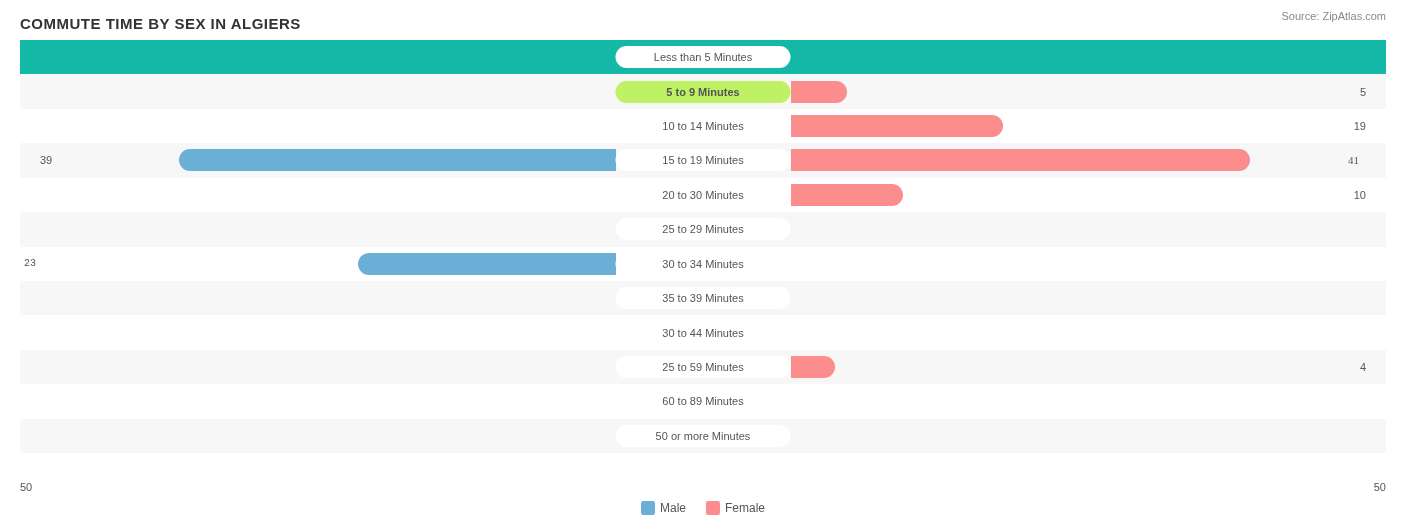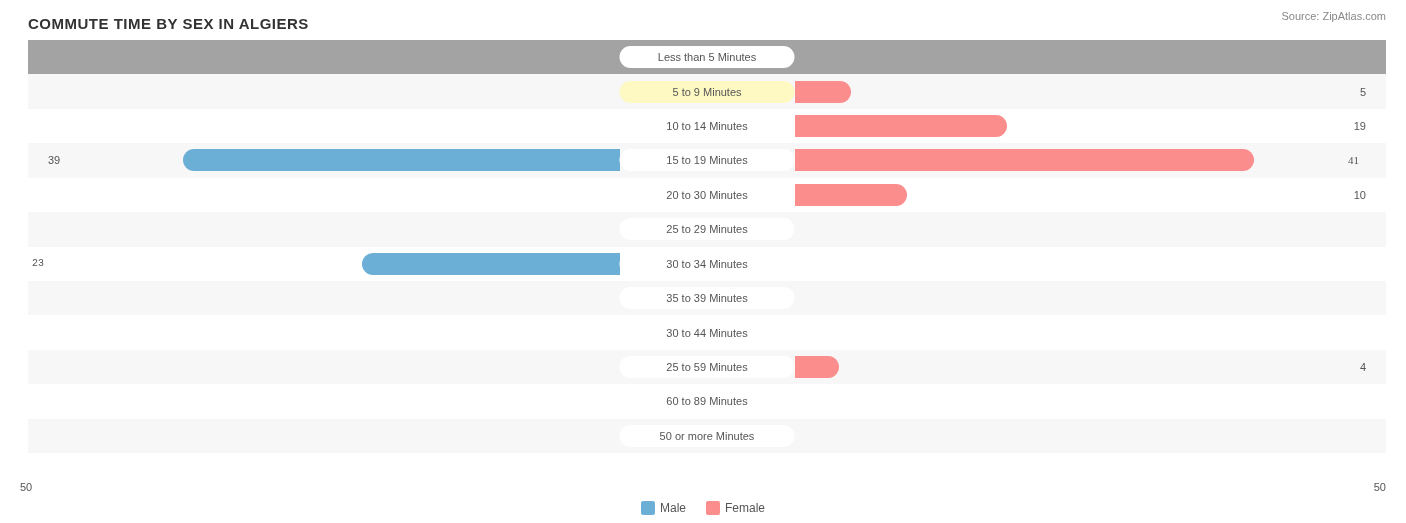--- a/index.html
+++ b/index.html
@@ -7,21 +7,21 @@
       font-family: Arial, sans-serif;
       background: #fff;
       width: 1406px;
       height: 523px;
       overflow: hidden;
       position: relative;
     }
     .chart-container {
       width: 1406px;
       height: 523px;
-      padding: 15px 20px 40px 28px;
+      padding: 15px 20px 40px 20px;
       position: relative;
     }
     .title {
       font-size: 15px;
       font-weight: bold;
       color: #333;
       text-transform: uppercase;
       letter-spacing: 0.5px;
       margin-bottom: 8px;
     }
@@ -78,29 +78,29 @@
   </style>
 </head>
 <body>
 
 <div class="chart-container">
   <div class="title">COMMUTE TIME BY SEX IN ALGIERS</div>
   <div class="source">Source: ZipAtlas.com</div>
 
   <div class="chart-area" id="chart-area">
 
-  <div style="display: flex; align-items: center; width: 100%; flex: 1 1 0%; position: relative; background: #a3a3a3;">
+  <div style="display: flex; align-items: center; width: 100%; flex: 1 1 0%; position: relative; background: #14b8a6;">
         <div style="position: absolute; left: 20px; font-size: 11px; color: rgb(85, 85, 85); z-index: 20; font-family: Arial, sans-serif;"></div>
         <div style="position: absolute; right: 20px; font-size: 11px; color: rgb(85, 85, 85); z-index: 20; font-family: Arial, sans-serif;"></div>
         <div style="position: absolute; left: 50%; transform: translateX(-50%); z-index: 10; background: rgb(255, 255, 255); text-align: center; white-space: nowrap; font-size: 11px; color: rgb(85, 85, 85); width: 175px; display: flex; align-items: center; justify-content: center; height: 22px; border-radius: 11px; font-family: Arial, sans-serif; border: none;">Less than 5 Minutes</div>
       </div>
       <div style="display: flex; align-items: center; width: 100%; flex: 1 1 0%; position: relative; background: rgb(247, 247, 247);">
         <div style="position: absolute; left: 20px; font-size: 11px; color: rgb(85, 85, 85); z-index: 20; font-family: Arial, sans-serif;"></div>
         <div style="position: absolute; right: 20px; font-size: 11px; color: rgb(85, 85, 85); z-index: 20; font-family: Arial, sans-serif;">5</div>
-        <div style="position: absolute; left: 50%; transform: translateX(-50%); z-index: 10; background: #fef9c3; text-align: right; white-space: nowrap; font-size: 11px; color: rgb(85, 85, 85); width: 175px; display: flex; align-items: center; justify-content: center; height: 22px; border-radius: 11px; font-family: Arial, sans-serif; border: none;">5 to 9 Minutes</div>
+        <div style="position: absolute; left: 50%; transform: translateX(-50%); z-index: 10; background: #bef264; text-align: right; white-space: nowrap; font-size: 11px; color: rgb(85, 85, 85); width: 175px; display: flex; align-items: center; justify-content: center; height: 22px; border-radius: 11px; font-family: Arial, sans-serif; border: none; font-weight: bold;">5 to 9 Minutes</div>
         <div style="position: absolute; height: 22px; background: rgb(252, 141, 141); border-radius: 0px 11px 11px 0px; top: 50%; transform: translateY(-50%); z-index: 5; width: 56px; left: calc(50% + 87.5px);"></div>
       </div>
       <div style="display: flex; align-items: center; width: 100%; flex: 1 1 0%; position: relative; background: rgb(255, 255, 255);">
         <div style="position: absolute; left: 20px; font-size: 11px; color: rgb(85, 85, 85); z-index: 20; font-family: Arial, sans-serif;"></div>
         <div style="position: absolute; right: 20px; font-size: 11px; color: rgb(85, 85, 85); z-index: 20; font-family: Arial, sans-serif;">19</div>
         <div style="position: absolute; left: 50%; transform: translateX(-50%); z-index: 10; background: rgb(255, 255, 255); text-align: center; white-space: nowrap; font-size: 11px; color: rgb(85, 85, 85); width: 175px; display: flex; align-items: center; justify-content: center; height: 22px; border-radius: 11px; font-family: Arial, sans-serif; border: none;">10 to 14 Minutes</div>
         <div style="position: absolute; height: 22px; background: rgb(252, 141, 141); border-radius: 0px 11px 11px 0px; top: 50%; transform: translateY(-50%); z-index: 5; width: 212.8px; left: calc(50% + 87.5px);"></div>
       </div>
       <div style="display: flex; align-items: center; width: 100%; flex: 1 1 0%; position: relative; background: rgb(247, 247, 247);">
         <div style="position: absolute; left: 20px; font-size: 11px; color: rgb(85, 85, 85); z-index: 20; font-family: Arial, sans-serif;">39</div>

